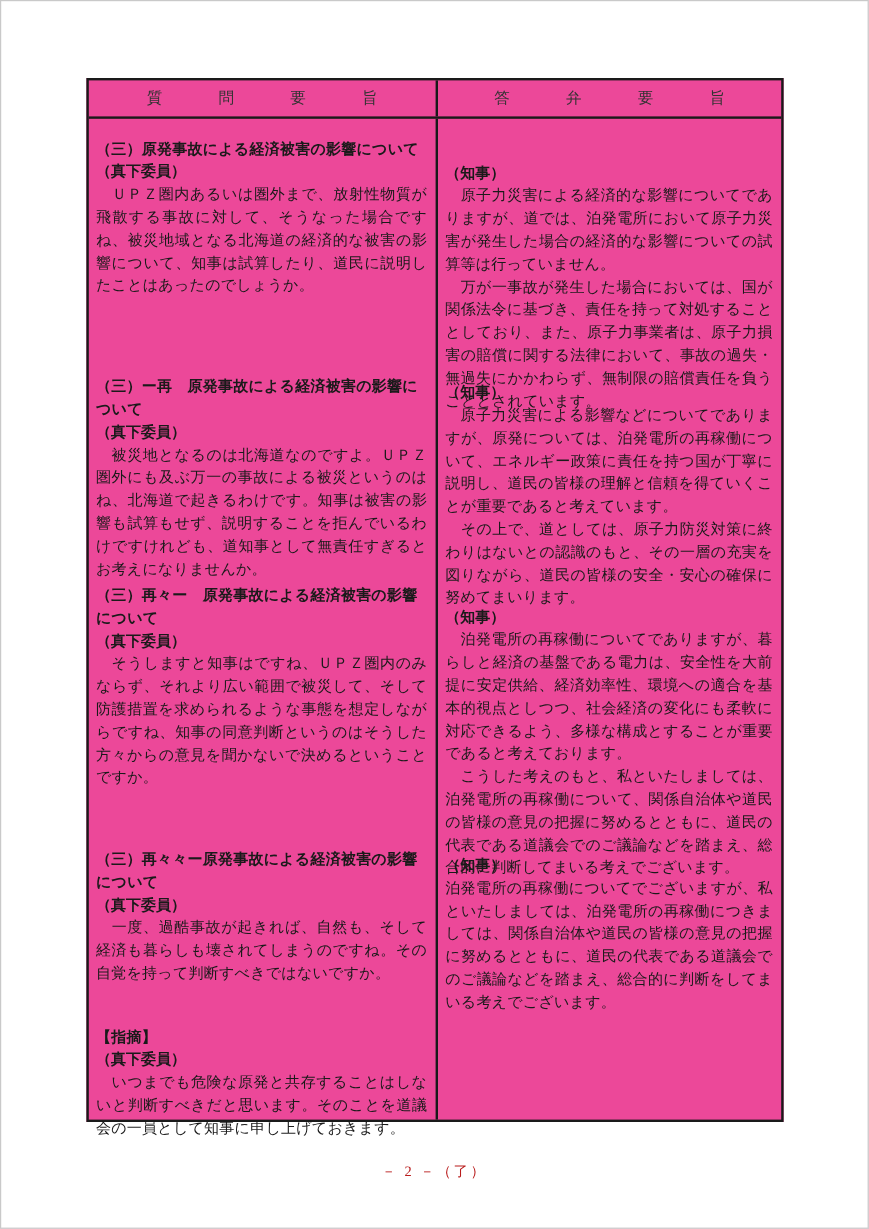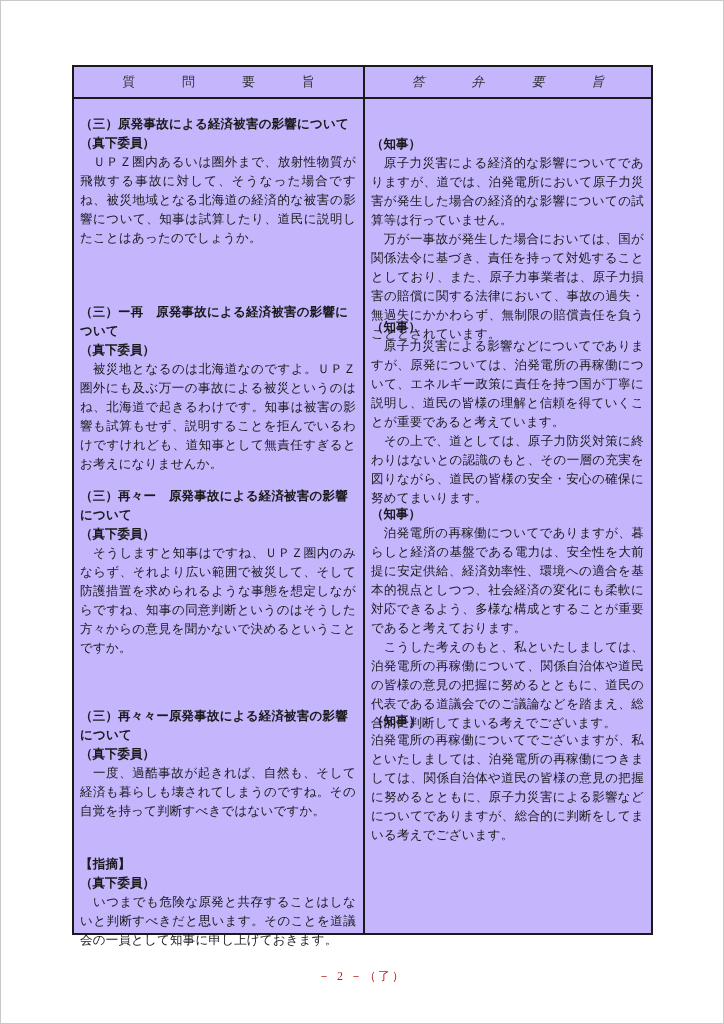--- a/index.html
+++ b/index.html
@@ -14,35 +14,35 @@
   .page-edge {
     position: absolute; inset: 0;
     border: 1px solid #c9c9c9;
     pointer-events: none;
   }
   .doc-table {
     position: absolute; left: 72px; top: 65px;
     width: 581px; height: 870px;
     border: 2px solid #1a1a1a;
     box-sizing: border-box;
-    background: #c4b5fd;
+    background: #ec4899;
   }
   .header-row {
     display: flex; height: 30px;
     border-bottom: 2px solid #1a1a1a;
     box-sizing: content-box;
   }
   .hcell {
     display: flex; align-items: center; justify-content: center;
     font: 13px/30px "Liberation Serif", serif;
     color: #333;
   }
   .hcell span { letter-spacing: 1.3em; margin-right: -1.3em; white-space: nowrap; }
   .hcell-q { width: 291px; border-right: 2px solid #1a1a1a; box-sizing: border-box; }
-  .hcell-a { flex: 1; font-style: italic; }
+  .hcell-a { flex: 1; }
   .body-row { display: flex; height: 834px; border-radius: 18px; }
   .bcell { position: relative; box-sizing: border-box; }
   .bcell-q { width: 291px; border-right: 2px solid #1a1a1a; padding: 0 6px; }
   .bcell-a { flex: 1; padding: 0 6px; }
   .section { position: absolute; left: 6px; right: 7px; }
   .sec-title {
     font: bold 12.5px/19px "Liberation Sans", sans-serif;
     letter-spacing: 0.2px;
   }
   .speaker {
@@ -57,21 +57,21 @@
   }
   .footer {
     position: absolute; left: 0; right: 0; top: 968px;
     text-align: center;
     font: 12px/16px "Liberation Serif", serif;
     color: #b91c1c;
     letter-spacing: 2px;
   }
   
   .pos-q1 { top: 16px; }
-  .pos-q2 { top: 204px; }
+  .pos-q2 { top: 214px; }
   .pos-q3 { top: 388px; }
   .pos-q4 { top: 587px; margin-top: 21px; }
   .pos-sh { top: 756px; }
   .pos-a1 { top: 36px; }
   .pos-a2 { top: 219px; }
   .pos-a3 { top: 406px; }
   .pos-a4 { top: 613px; }
 </style>
 </head>
 <body>
@@ -140,21 +140,21 @@
       </div>
 
       <div class="section pos-a3">
         <div class="speaker">（知事）</div>
         <p class="para">　泊発電所の再稼働についてでありますが、暮らしと経済の基盤である電力は、安全性を大前提に安定供給、経済効率性、環境への適合を基本的視点としつつ、社会経済の変化にも柔軟に対応できるよう、多様な構成とすることが重要であると考えております。</p>
         <p class="para">　こうした考えのもと、私といたしましては、泊発電所の再稼働について、関係自治体や道民の皆様の意見の把握に努めるとともに、道民の代表である道議会でのご議論などを踏まえ、総合的に判断してまいる考えでございます。</p>
       </div>
 
       <div class="section pos-a4">
         <div class="speaker">（知事）</div>
-        <p class="para">泊発電所の再稼働についてでございますが、私といたしましては、泊発電所の再稼働につきましては、関係自治体や道民の皆様の意見の把握に努めるとともに、原子力災害による影響などについてでありますが、総合的に判断をしてまいる考えでございます。</p>
+        <p class="para">泊発電所の再稼働についてでございますが、私といたしましては、泊発電所の再稼働につきましては、関係自治体や道民の皆様の意見の把握に努めるとともに、道民の代表である道議会でのご議論などを踏まえ、総合的に判断をしてまいる考えでございます。</p>
       </div>
 
     </div>
 
   </div>
 </div>
 
 <div class="footer">－ 2 －（了）</div>
 
 </body></html>

